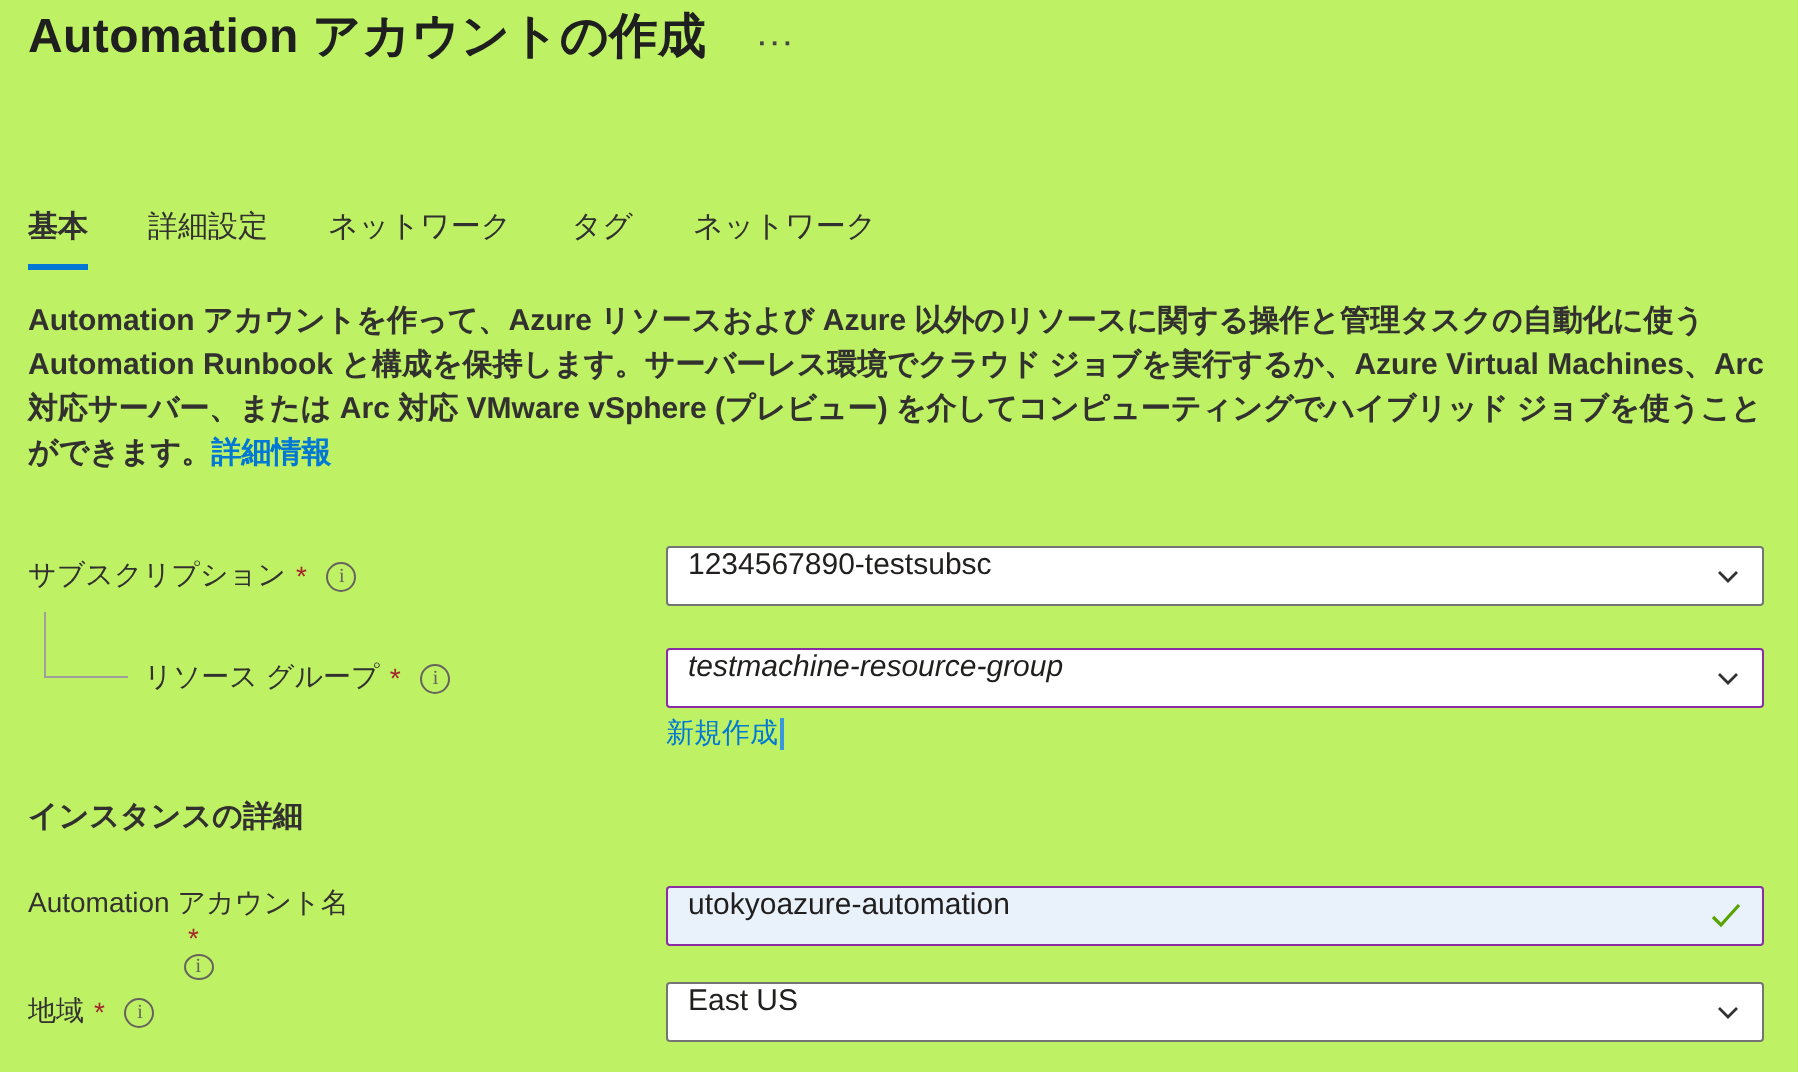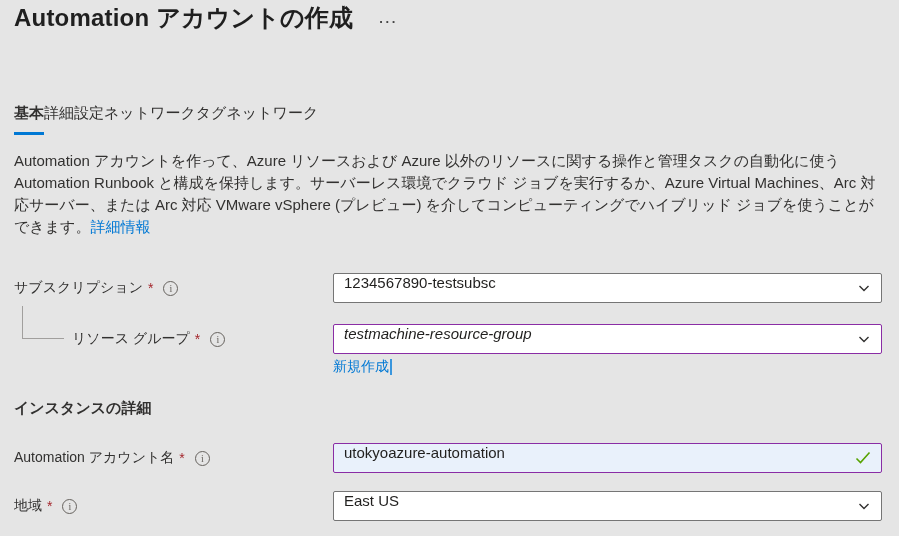--- a/index.html
+++ b/index.html
@@ -9,34 +9,34 @@
     --color-dirty_border:#8a2da5;
     --color-valid_green:#57a300;
     --color-required_red:#a4262c;
     --color-filled_bg:#e9f1fb;
     --color-muted:#66625e;
     --color-connector:#a19f9d;
   }
   *{margin:0;padding:0;box-sizing:border-box;}
   html,body{background:#fff;}
   body{font-family:"Liberation Sans","DejaVu Sans",sans-serif;color:var(--color-text);}
-  .page{position:relative;width:899px;height:536px;background:#e5e5e5;overflow:hidden;}
+  .page{position:relative;width:899px;height:536px;background:#bef264;overflow:hidden;}
 
   
   .header{position:absolute;left:14px;top:2px;display:flex;align-items:center;gap:26px;}
   .page-title{font-size:24px;font-weight:bold;color:#1f1f1f;letter-spacing:.2px;}
   .more-options{font-size:13px;font-weight:bold;color:#444;letter-spacing:2px;cursor:pointer;line-height:1;padding-top:6px;}
 
   
-  .tabs{position:absolute;left:14px;top:104px;display:flex;}
+  .tabs{position:absolute;left:14px;top:104px;display:flex;gap:30px;}
   .tab{font-size:15px;padding-bottom:9px;border-bottom:3px solid transparent;cursor:pointer;color:var(--color-text);}
   .tab.active{font-weight:bold;border-bottom-color:var(--color-accent);}
 
   
-  .description{position:absolute;left:14px;top:150px;width:874px;font-size:15px;line-height:22px;color:var(--color-text);}
+  .description{position:absolute;left:14px;top:150px;width:874px;font-size:15px;line-height:22px;color:var(--color-text);font-weight:bold;}
   .description a{color:var(--color-accent);text-decoration:none;cursor:pointer;}
 
   
   .label-cell{position:absolute;display:flex;align-items:center;height:30px;font-size:14px;}
   .req{color:var(--color-required_red);margin-left:5px;font-size:14px;}
   .info-icon{display:inline-flex;align-items:center;justify-content:center;width:15px;height:15px;margin-left:10px;
     border:1px solid var(--color-muted);border-radius:50%;font-size:10px;color:var(--color-muted);
     font-family:"Liberation Serif","DejaVu Serif",serif;}
   .control{position:absolute;left:333px;width:549px;height:30px;border:1px solid var(--color-neutral_border);
     border-radius:2px;background:#fff;display:flex;align-items:flex-start;padding:0 34px 0 10px;font-size:15px;cursor:pointer;}
@@ -100,21 +100,21 @@
         </svg>
     </span>
   </div>
   <div class="create-new">
     <a href="#">新規作成</a>
     <span class="caret"></span>
   </div>
 
   <div class="section-header">インスタンスの詳細</div>
 
-  <div class="label-cell" style="left:14px;top:443px;">
+  <div class="label-cell" style="left:14px;top:443px;flex-direction:column;">
     <span>Automation アカウント名</span>
     <span class="req">*</span>
     <span class="info-icon">i</span>
   </div>
   <div class="control dirty filled" style="top:443px;">
     <span class="value">utokyoazure-automation</span>
     <span class="ctl-icon">
       <svg width="16" height="14" viewBox="0 0 16 14">
           <polyline points="1.5,7.5 5.5,11.5 14.5,1.5" fill="none" stroke="#57a300" stroke-width="1.6"></polyline>
         </svg>

